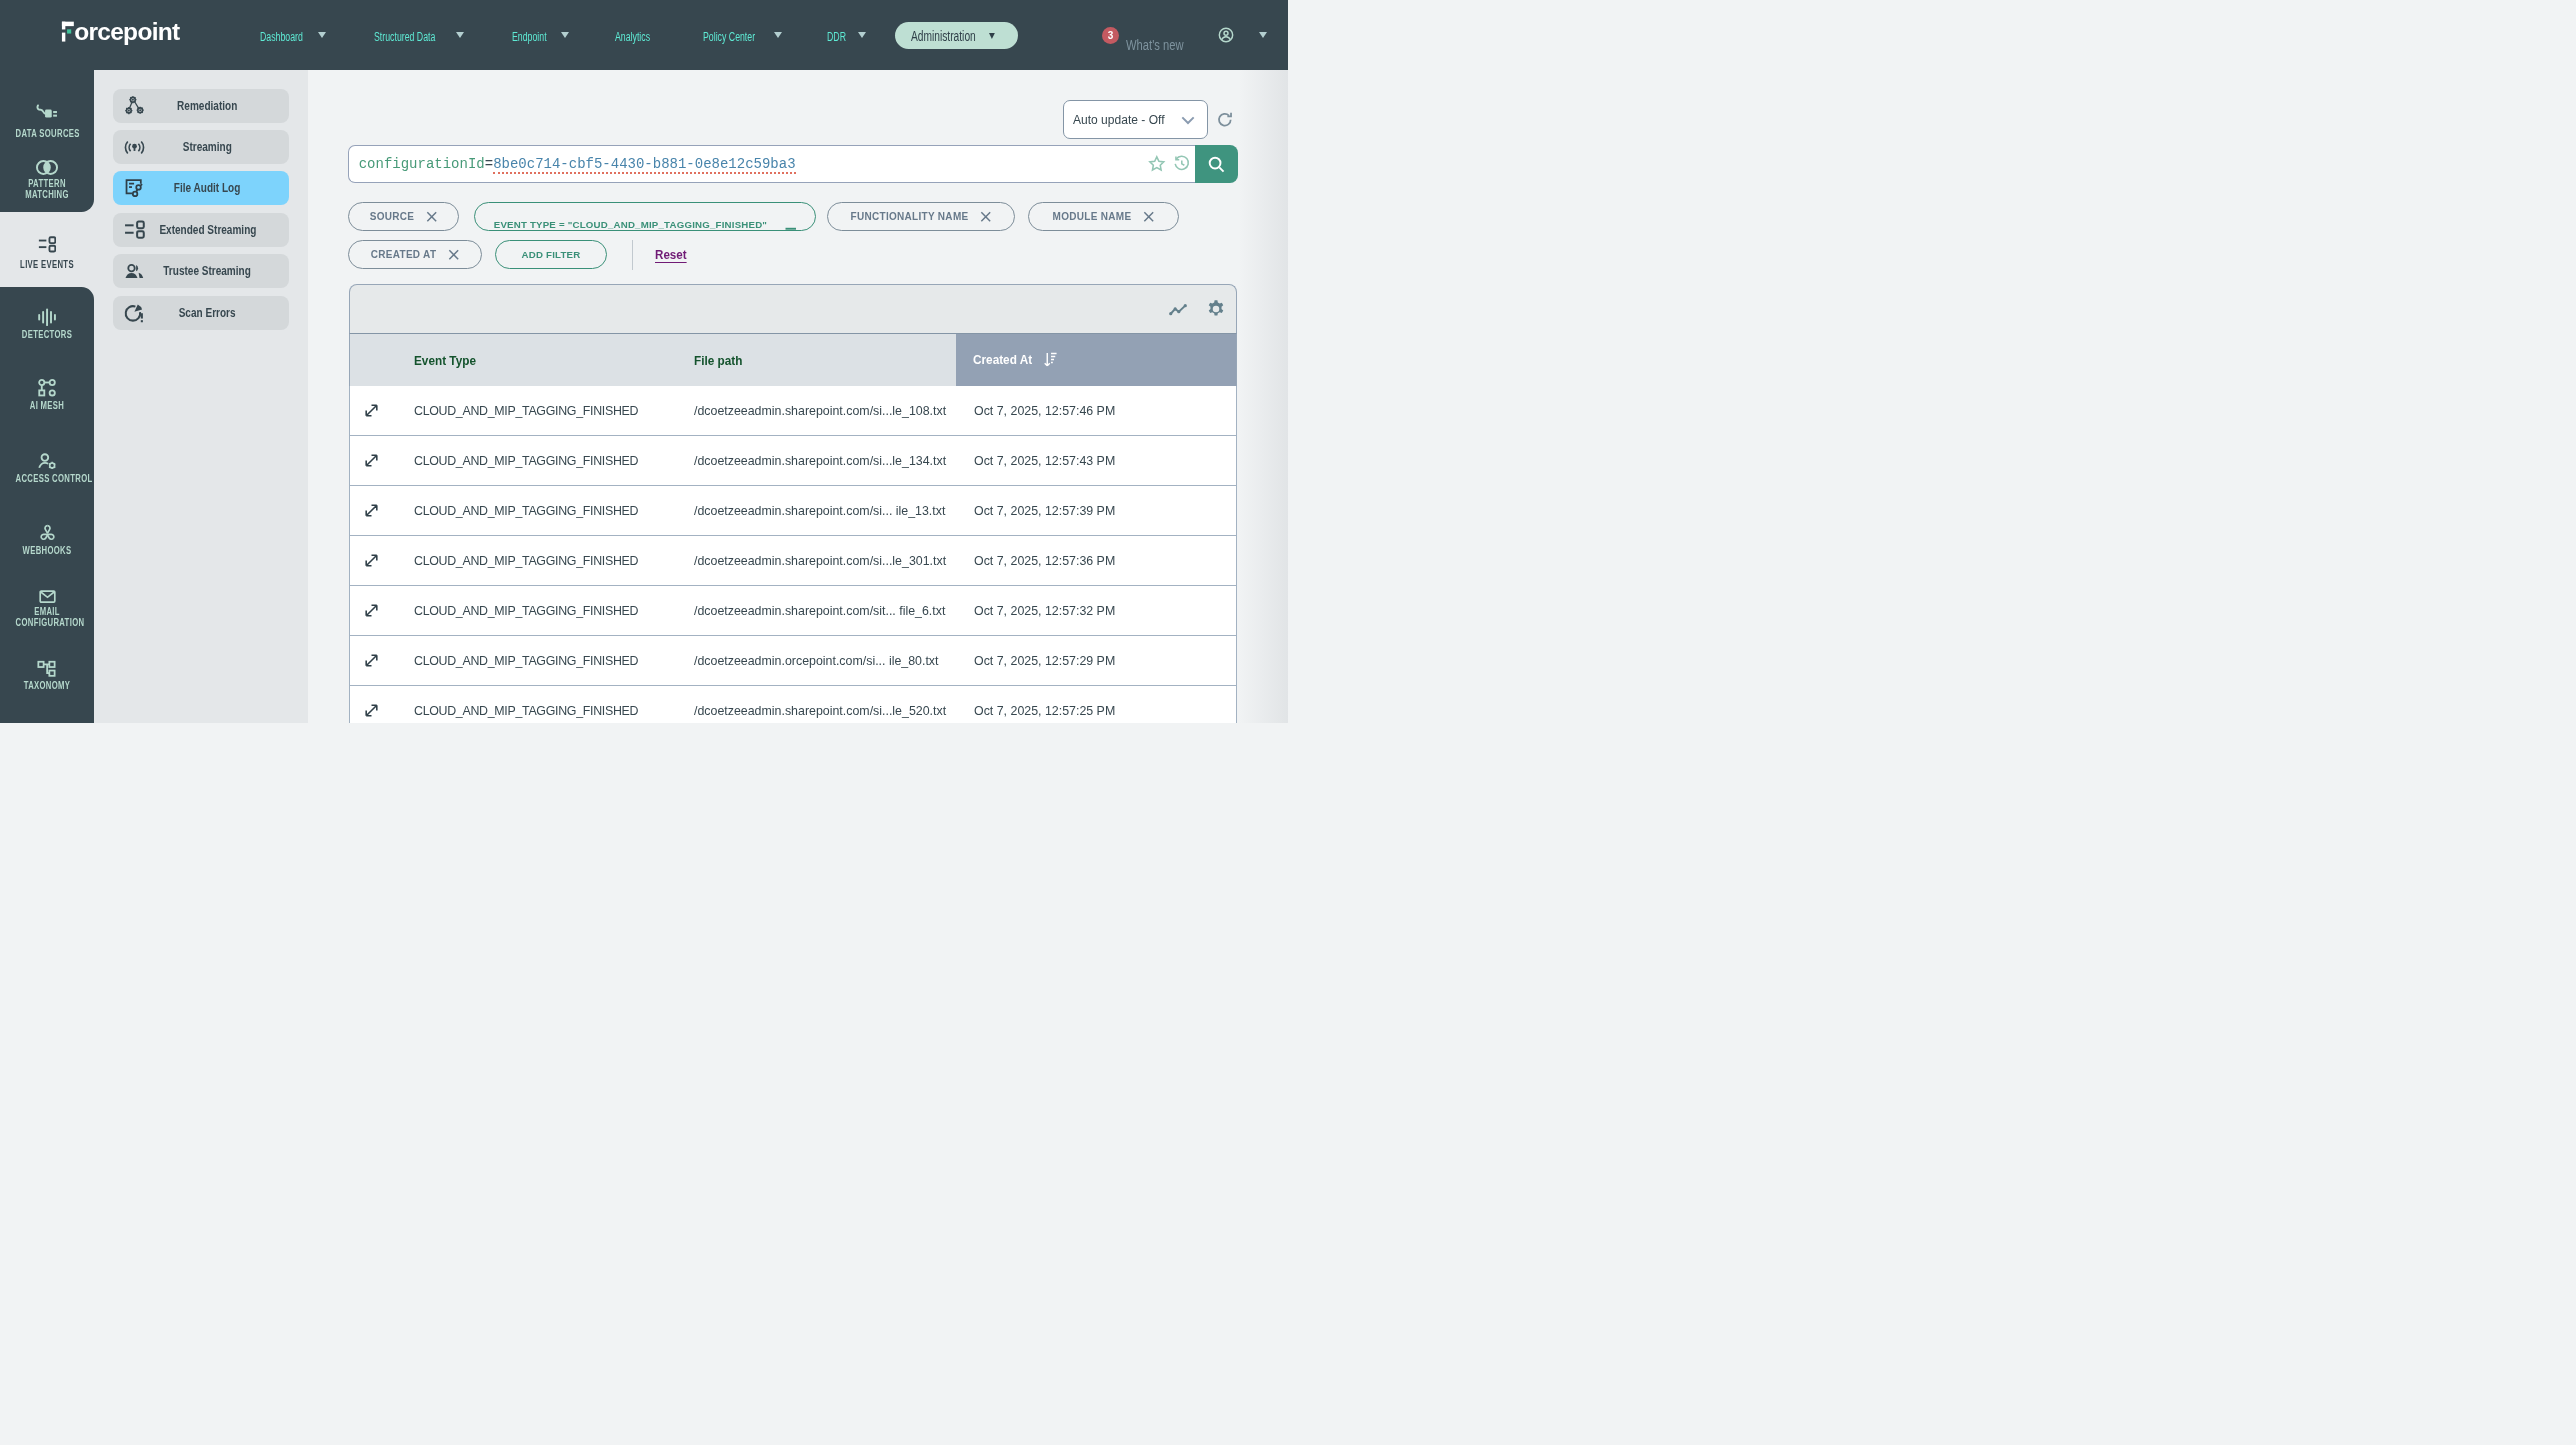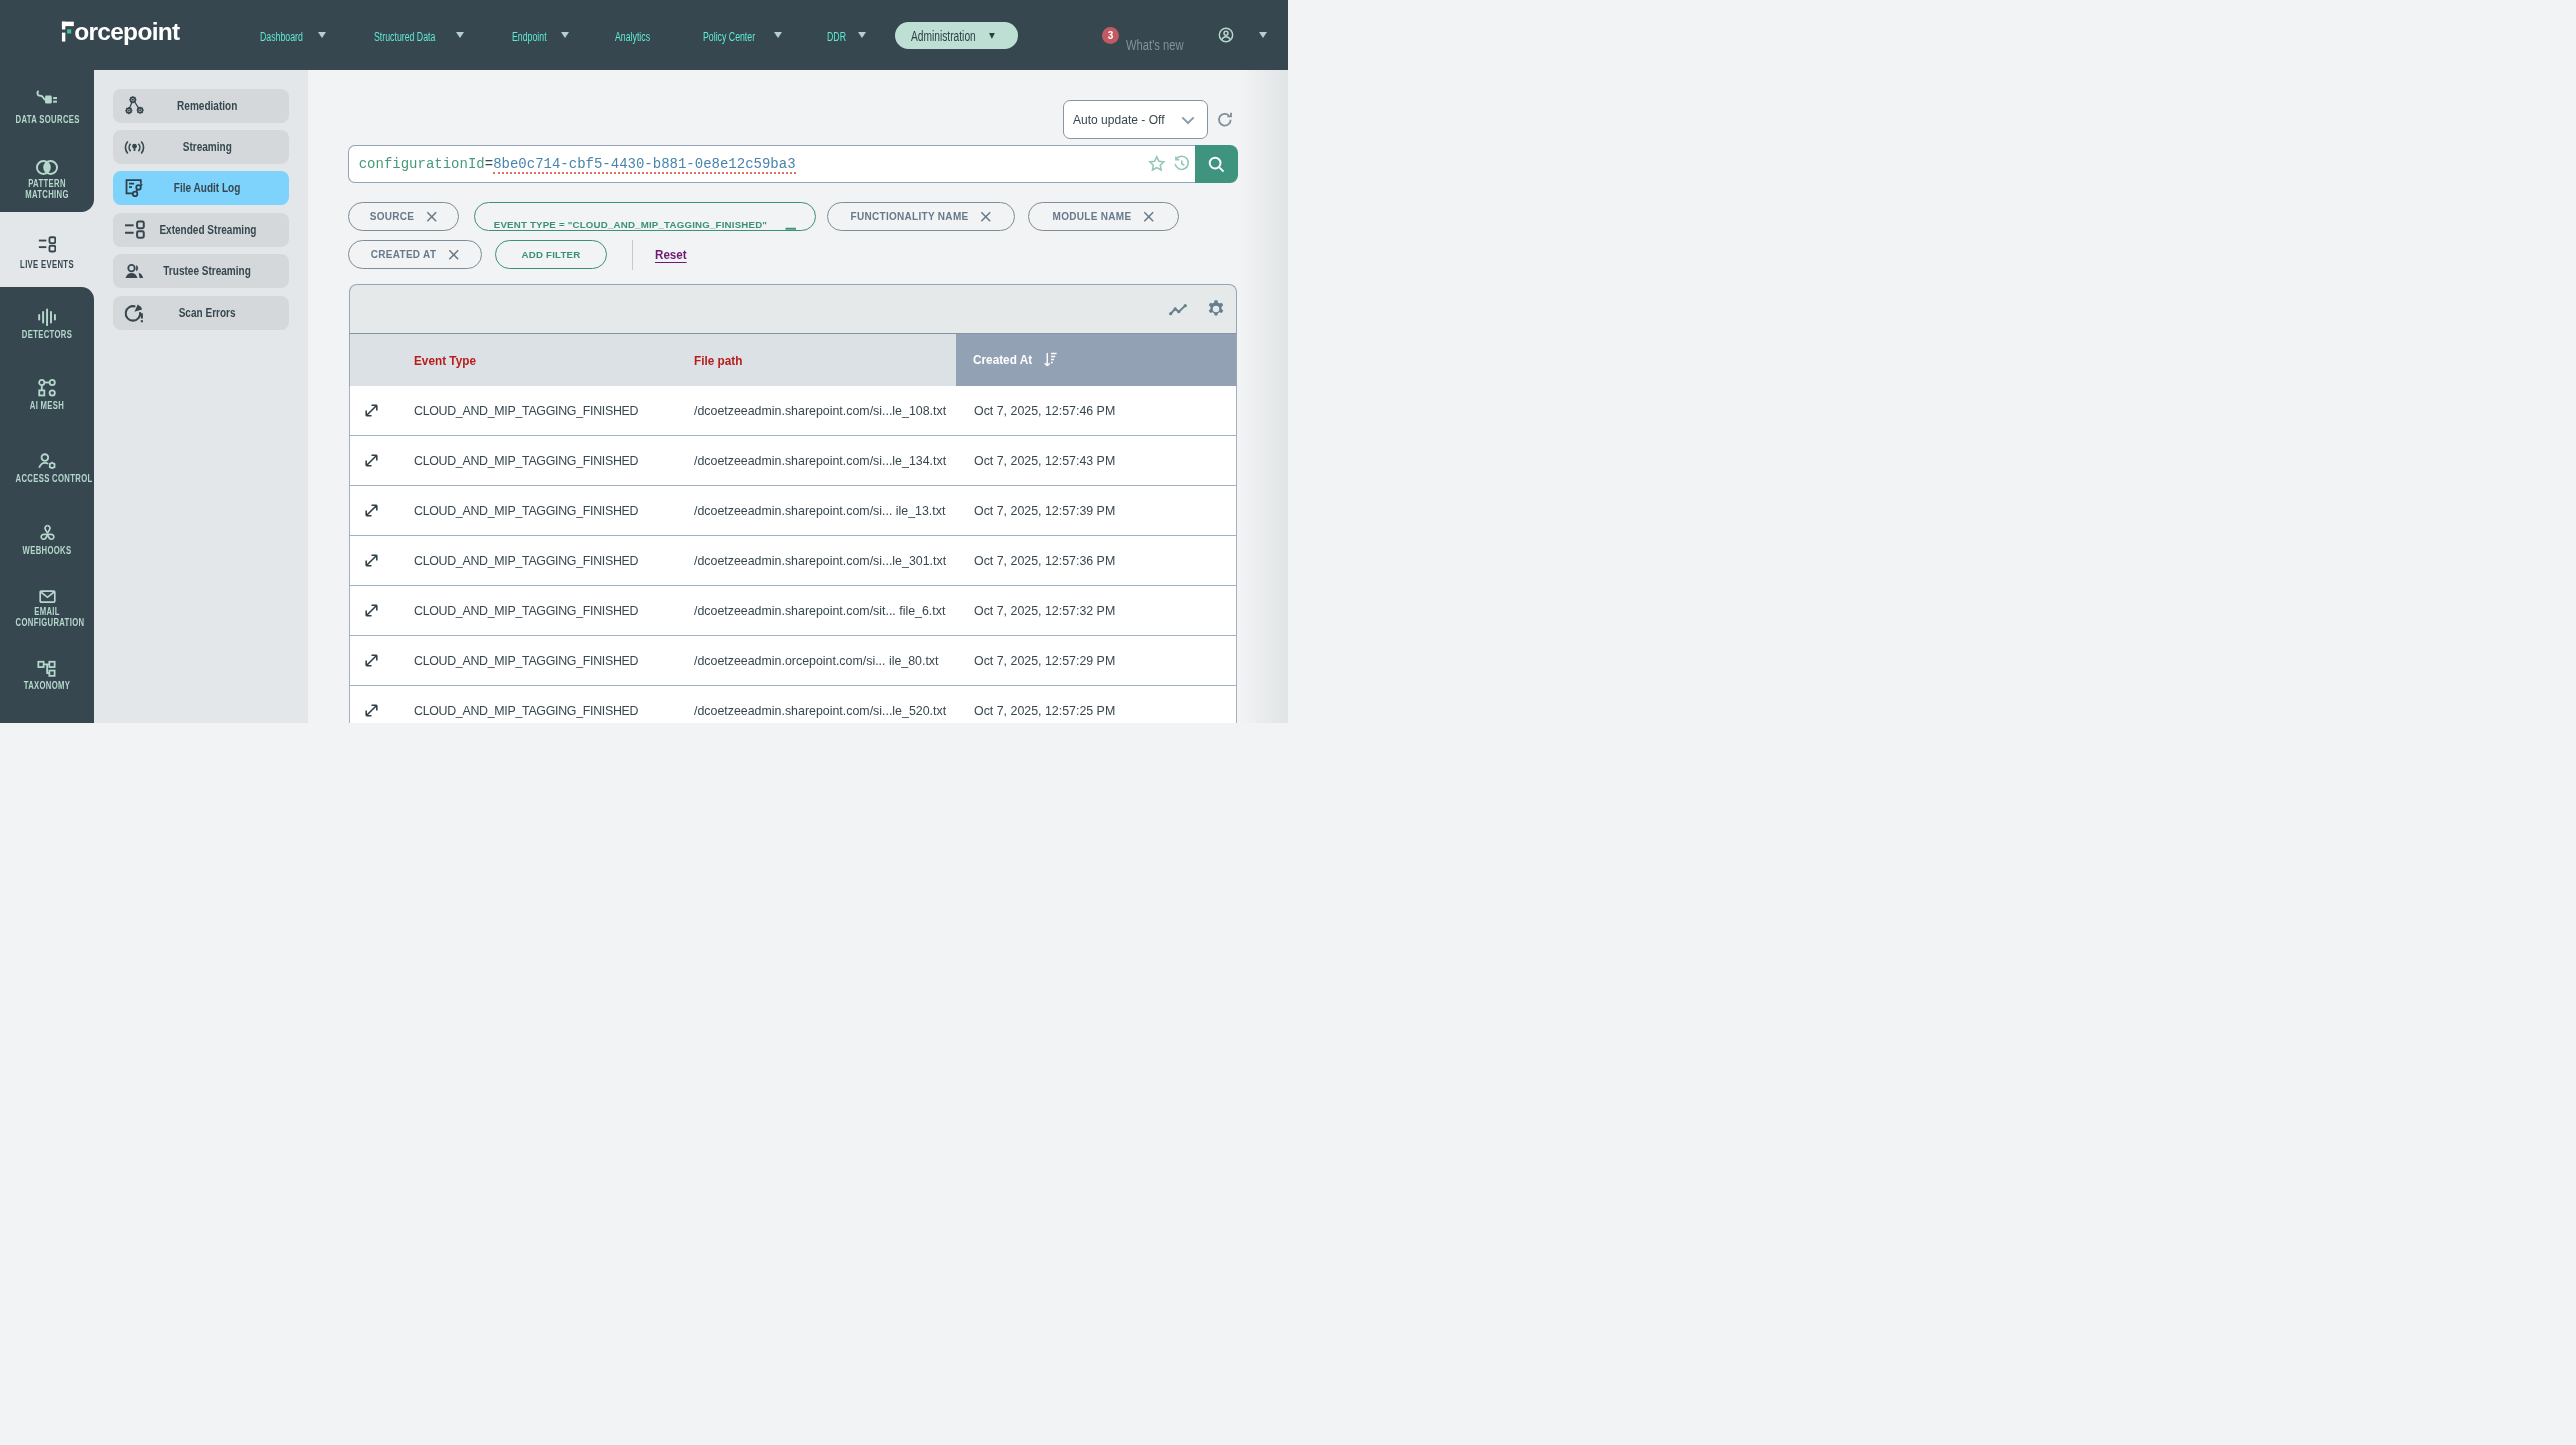--- a/index.html
+++ b/index.html
@@ -52,21 +52,21 @@
 .chip svg { flex:none; }
 .chip.green { border:1.8px solid #3a9078; color:#3a9078; font-size:9.7px; letter-spacing:0.2px; gap:17.6px; }
 .reset { position:absolute; left:655px; top:247px; color:#701a75; font-size:13.2px; font-weight:700; }
 .reset > span { display:inline-block; transform:scaleX(0.88); transform-origin:left center; text-decoration:underline; text-underline-offset:2.6px; }
 .vdiv { position:absolute; left:632px; top:240px; width:0.9px; height:30px; background:#c2c9cf; }
 
 
 .twrap { position:absolute; left:349px; top:284px; width:888px; }
 .toolbar { height:49px; background:#e6e9ea; border:0.9px solid #97a6b7; border-bottom:none; border-radius:8px 8px 0 0; position:relative; }
 .thead { height:53px; display:flex; border-top:0.9px solid #8495a6; border-left:0.9px solid #97a6b7; border-right:0.9px solid #97a6b7; }
-.th1 { width:607px; background:#dce1e5; position:relative; color:#b91c1c; font-size:12.4px; font-weight:700; }
+.th1 { width:607px; background:#dce1e5; position:relative; color:#14532d; font-size:12.4px; font-weight:700; }
 .th1 span { position:absolute; top:0; height:53px; display:flex; align-items:center; }
 .th2 { width:280px; background:#93a1b4; display:flex; align-items:center; color:#fff; font-size:12.4px; font-weight:700; }
 .hx { display:inline-block; transform:scaleX(0.95); transform-origin:left center; font-style:normal; }
 .trow { height:50px; background:#fff; border-bottom:0.9px solid #a3b2c2; border-left:0.9px solid #a3b2c2; border-right:0.9px solid #a3b2c2; position:relative; color:#37474f; font-size:12.4px; }
 .trow span { position:absolute; top:0; height:49px; display:flex; align-items:center; }
 .c-ev { left:64px; letter-spacing:-0.3px; }
 .c-fp { left:344px; }
 .c-ca { left:624px; }
 </style>
 </head>
@@ -118,21 +118,21 @@
     <circle cx="12" cy="12" r="10"></circle>
       <circle cx="12" cy="9.5" r="3"></circle>
       <path d="M5.5 19.2c1.2-3.2 3.7-4.7 6.5-4.7s5.3 1.5 6.5 4.7"></path>
   </svg>
   <div class="caret" style="left:1259px;top:32px;"></div>
 </div>
 
 <div class="rail">
   <div class="dkA"></div>
   <div class="dkB"></div>
-  <div class="railitem" style="top:20px;">
+  <div class="railitem" style="top:34px;">
     <svg style="margin-bottom:8.4px;" width="22" height="16" viewBox="0 0 25 18" fill="none" stroke="#b5d8cc" stroke-width="2.2">
         <path d="M2.2 1.6 c-1.6 3.4 0.6 4.9 3.2 4.9 c3.2 0 2.6 4.2 5.4 4.6" stroke-linecap="round"></path>
         <rect x="10.3" y="6.3" width="7.6" height="9" rx="1.6" fill="#b5d8cc" stroke="none"></rect>
         <rect x="19.5" y="7.9" width="4.3" height="2.3" fill="#b5d8cc" stroke="none"></rect>
         <rect x="19.5" y="12" width="4.3" height="2.3" fill="#b5d8cc" stroke="none"></rect>
       </svg>
     <span class="rlx">DATA SOURCES</span>
   </div>
   <div class="railitem" style="top:90px;">
     <svg width="22" height="15" viewBox="0 0 25 17" fill="none" stroke="#b5d8cc" stroke-width="2.2">

